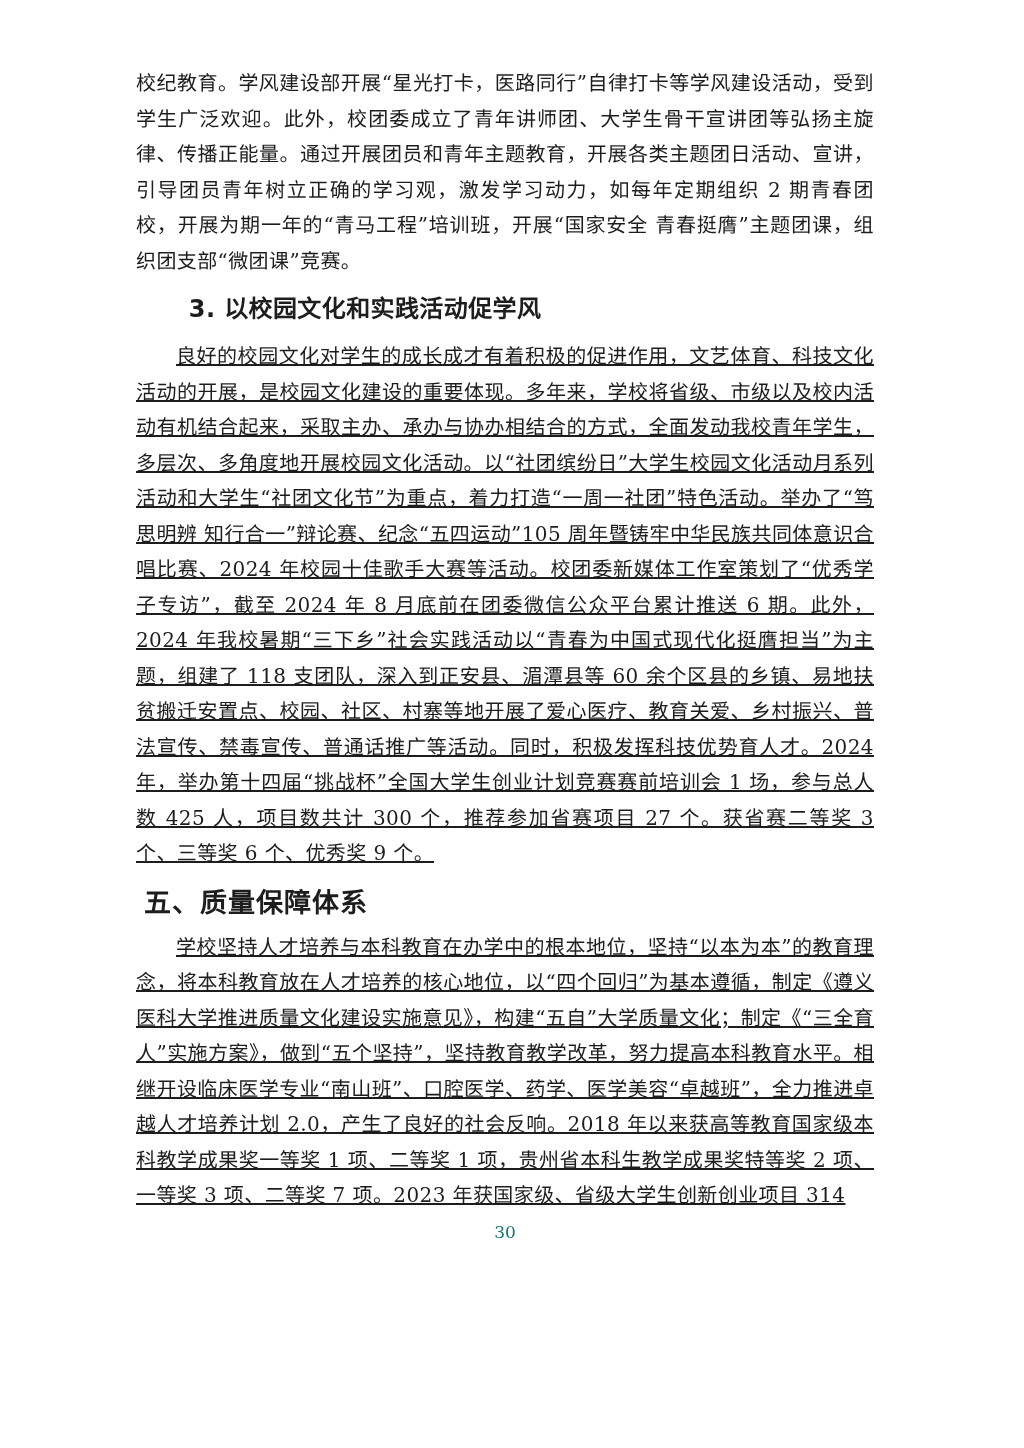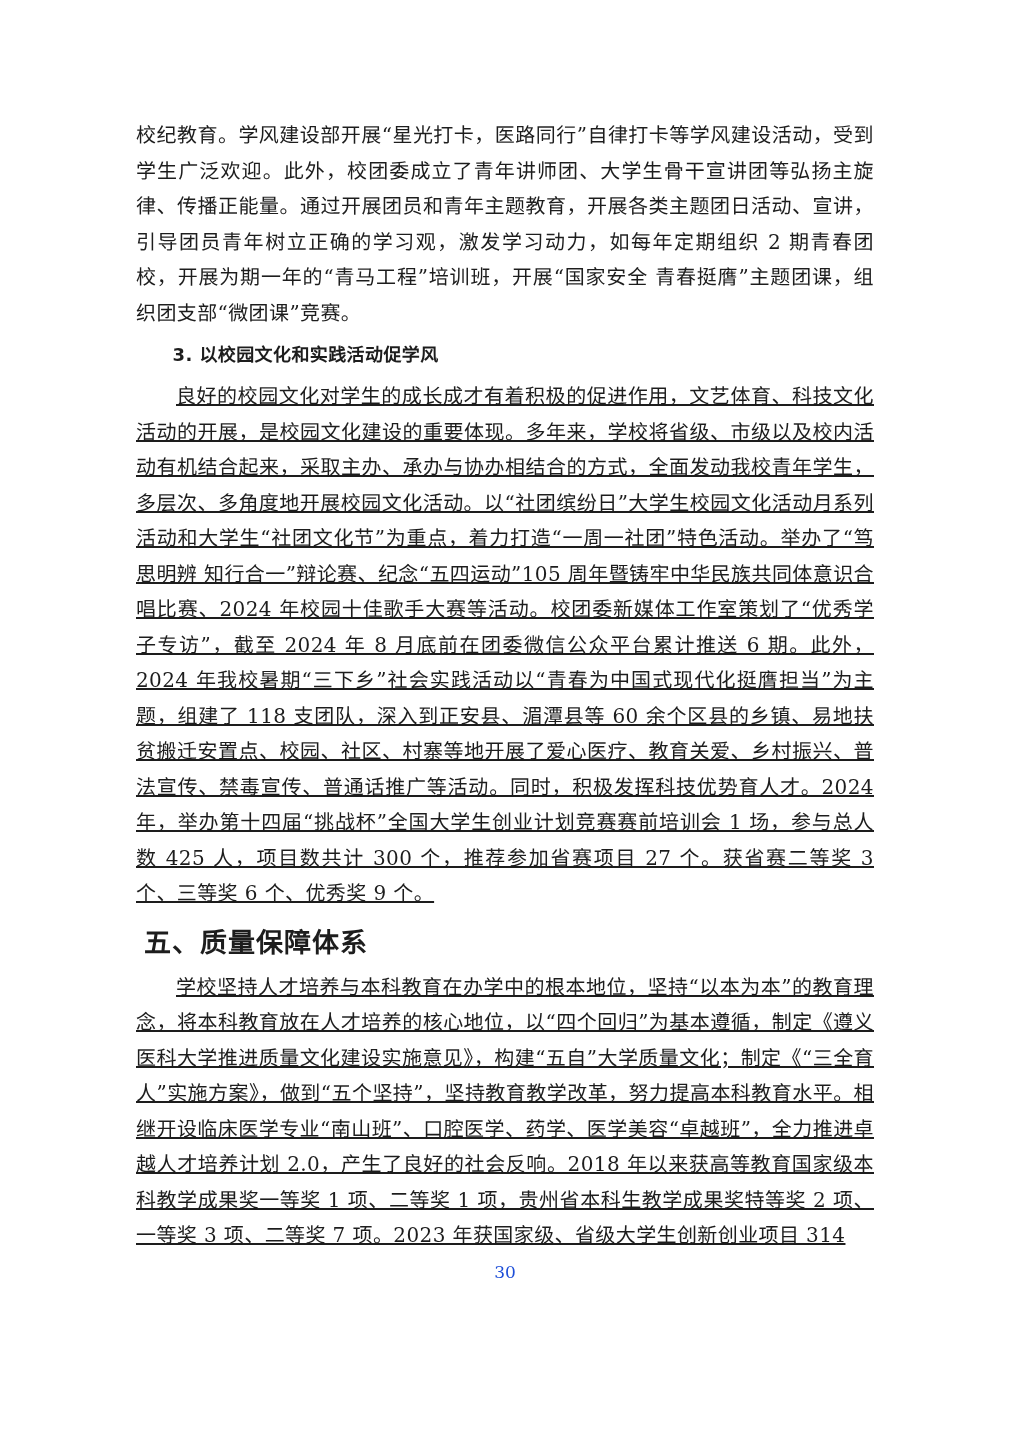--- a/index.html
+++ b/index.html
@@ -7,43 +7,43 @@
     padding: 0;
     background: #e8e8e8;
   }
   .page {
     position: relative;
     width: 1024px;
     height: 1448px;
     margin: 0 auto;
     background: #ffffff;
     box-sizing: border-box;
-    padding: 118px 150px 0 136px;
+    padding: 66px 150px 0 136px;
     color: #1d1d1d;
     overflow: hidden;
   }
   .body-para {
     font-family: "DejaVu Serif", "Liberation Serif", serif;
     font-size: 20px;
     line-height: 35.5px;
     text-align: justify;
     text-justify: inter-ideograph;
     letter-spacing: 0.4px;
     margin: 0;
   }
   .indent-2em {
     text-indent: 2em;
     text-decoration: underline;
   }
   .sub-heading {
     font-family: "DejaVu Sans", "Liberation Sans", sans-serif;
     font-weight: bold;
-    font-size: 18px;
+    font-size: 24px;
     line-height: 36px;
-    margin: 6px;
+    margin: 12px;
     text-indent: 1.7em;
     letter-spacing: 0.4px;
   }
   .h1-section {
     font-family: "DejaVu Sans", "Liberation Sans", sans-serif;
     font-weight: bold;
     font-size: 27px;
     line-height: 42px;
     margin: 10px 0 6px 8px;
     letter-spacing: 1px;
@@ -54,21 +54,21 @@
     font-size: 24px;
     line-height: 38px;
     margin: 12px 0 10px 0;
     letter-spacing: 0.5px;
   }
   .page-number {
     font-family: "DejaVu Serif", "Liberation Serif", serif;
     font-size: 17px;
     text-align: center;
     margin-top: 8px;
-    color: #1d4ed8;
+    color: #0f766e;
   }
 </style>
 </head>
 <body>
 
 <div class="page">
 
   <p class="body-para">校纪教育。学风建设部开展“星光打卡，医路同行”自律打卡等学风建设活动，受到学生广泛欢迎。此外，校团委成立了青年讲师团、大学生骨干宣讲团等弘扬主旋律、传播正能量。通过开展团员和青年主题教育，开展各类主题团日活动、宣讲，引导团员青年树立正确的学习观，激发学习动力，如每年定期组织 2 期青春团校，开展为期一年的“青马工程”培训班，开展“国家安全 青春挺膺”主题团课，组织团支部“微团课”竞赛。</p>
 
   <h4 class="sub-heading">3. 以校园文化和实践活动促学风</h4>

